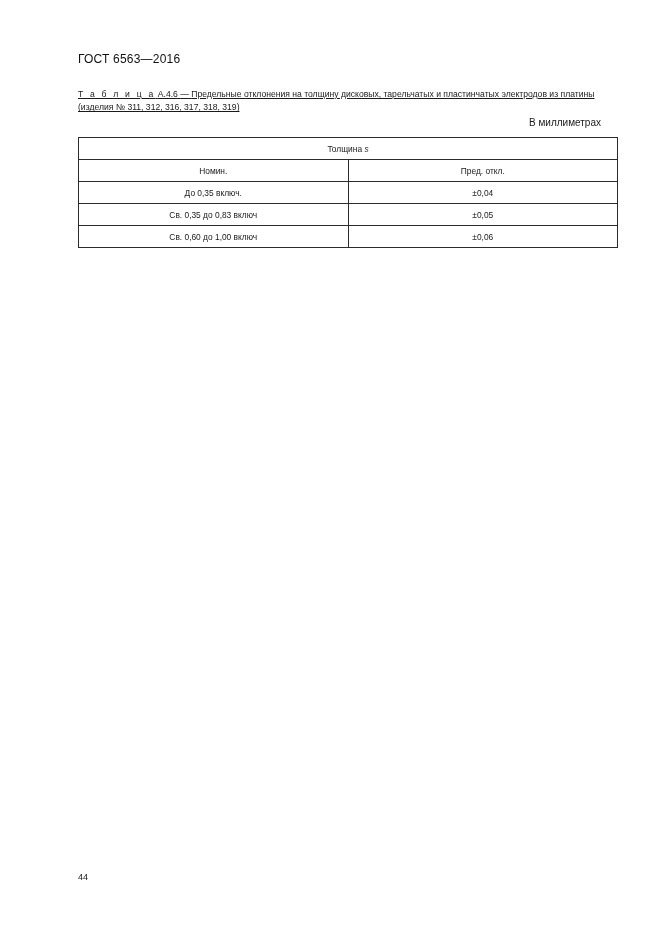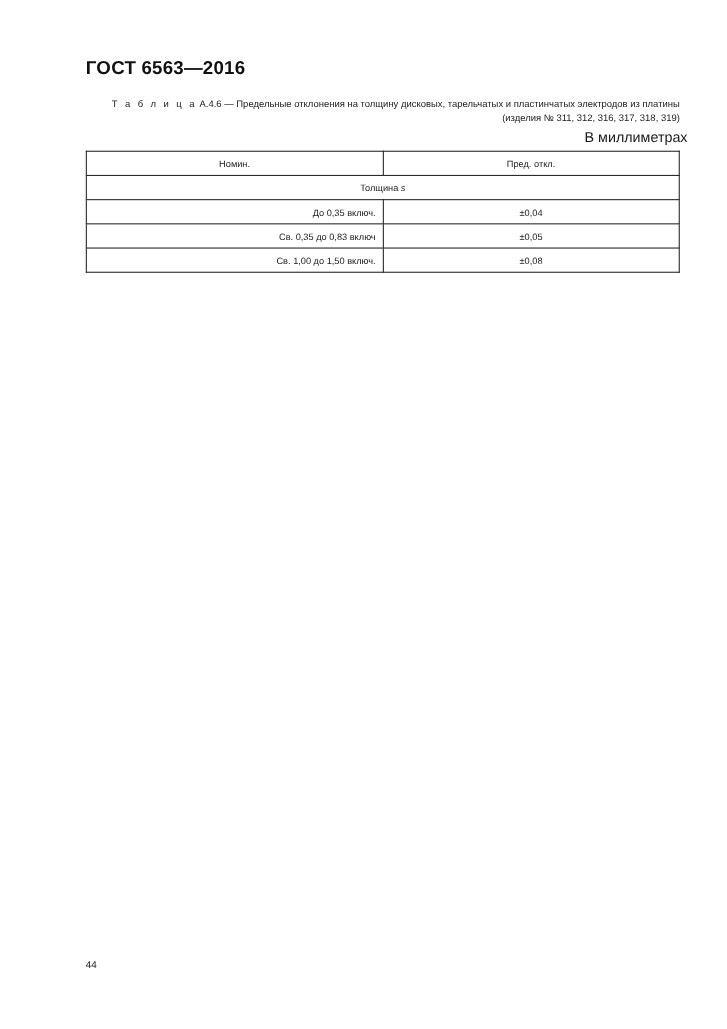--- a/index.html
+++ b/index.html
@@ -19,43 +19,44 @@
     position: absolute;
     left: 0; top: 0;
     width: 661px;
     height: 935px;
     box-sizing: border-box;
   }
   .std-header {
     position: absolute;
     left: 78px;
     top: 52px;
-    font-size: 17px;
-    font-weight: bold;
+    font-size: 12px;
+    font-weight: normal;
     letter-spacing: 0.2px;
     color: #111;
   }
   .table-caption {
     position: absolute;
     left: 78px;
     top: 88px;
     width: 540px;
     font-size: 8.6px;
     line-height: 1.55;
     color: #1a1a1a;
-    text-align: right;
+    text-align: left;
+    text-decoration: underline;
   }
   .table-caption .tbl-word {
     letter-spacing: 2.2px;
   }
   .units-line {
     position: absolute;
-    right: 36px;
+    right: 60px;
     top: 117px;
-    font-size: 13px;
+    font-size: 10px;
     color: #1a1a1a;
   }
   table.spec {
     position: absolute;
     left: 78px;
     top: 137px;
     width: 540px;
     border-collapse: collapse;
     table-layout: fixed;
   }
@@ -69,21 +70,21 @@
     vertical-align: middle;
   }
   table.spec th.group {
     text-align: center;
     font-size: 8.4px;
   }
   table.spec th.sub {
     text-align: center;
   }
   td.col-nom {
-    text-align: right;
+    text-align: center;
     padding-left: 28px;
   }
   td.col-dev {
     text-align: center;
   }
   .ital {
     font-style: italic;
   }
   .page-number {
     position: absolute;
@@ -105,36 +106,36 @@
     <span class="tbl-word">Т а б л и ц а</span><span>&nbsp;</span><span>А.4.6</span>
     <span>—</span>
     <span>Предельные отклонения на толщину дисковых, тарельчатых и пластинчатых электродов из платины (изделия № 311, 312, 316, 317, 318, 319)</span>
   </div>
 
   <div class="units-line">В миллиметрах</div>
 
   <table class="spec">
     <tbody>
         <tr>
+      <th class="group" colspan="2"><span>Толщина</span> <span class="ital">s</span></th>
+    </tr>
+    <tr>
       <th class="sub" style="width:50%">Номин.</th>
       <th class="sub" style="width:50%">Пред. откл.</th>
-    </tr>
-    <tr>
-      <th class="group" colspan="2"><span>Толщина</span> <span class="ital">s</span></th>
     </tr>
     <tr>
       <td class="col-nom">До 0,35 включ.</td>
       <td class="col-dev">±0,04</td>
     </tr>
     <tr>
       <td class="col-nom">Св. 0,35 до 0,83 включ</td>
       <td class="col-dev">±0,05</td>
     </tr>
     <tr>
-      <td class="col-nom">Св. 1,00 до 1,50 включ.</td>
-      <td class="col-dev">±0,08</td>
+      <td class="col-nom">Св. 0,60 до 1,00 включ</td>
+      <td class="col-dev">±0,06</td>
     </tr>
   </tbody>
     </table>
 
   <div class="page-number">44</div>
 
 </div>
 
 </body></html>

